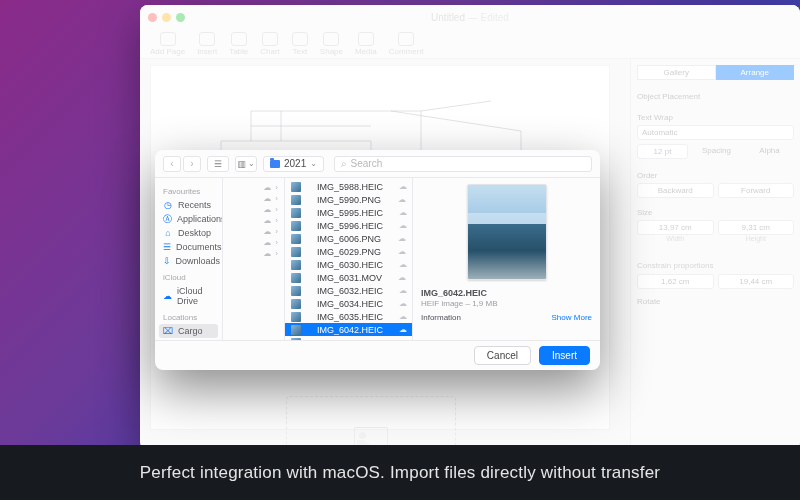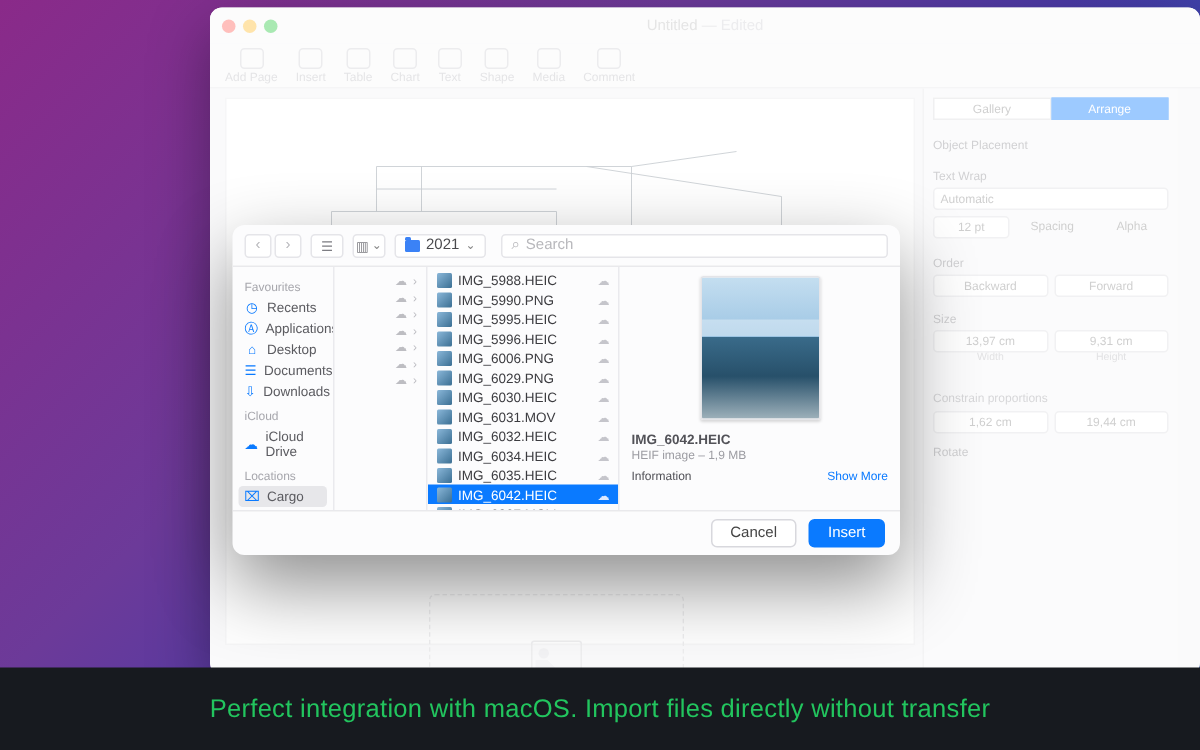--- a/index.html
+++ b/index.html
@@ -9,21 +9,21 @@
   .appwin::after{content:"";position:absolute;inset:0;background:rgba(255,255,255,0.6);} 
   .titlebar { height:24px; background:#f7f7f8; display:flex; align-items:center; padding:0 8px; font-size:10px; color:#999; position:relative; }
   .traffic { display:flex; gap:5px; }
   .dot { width:9px;height:9px;border-radius:50%; }
   .dot.r{background:#ff5f57}.dot.y{background:#febc2e}.dot.g{background:#28c840}
   .title-center{position:absolute;left:50%;transform:translateX(-50%);color:#bdbdbd;font-size:10px}
   .toolbar{height:30px;background:#f7f7f8;border-bottom:1px solid #e6e6e8;display:flex;align-items:center;gap:12px;padding:0 10px;font-size:8px;color:#b5b5b8}
   .toolbar .spacer{flex:1}
   .toolbar .tbtn{display:flex;flex-direction:column;align-items:center;gap:1px;color:#bcbcc0}
   .toolbar .tbtn .ic{width:16px;height:14px;border:1px solid #d0d0d4;border-radius:3px}
-  .insp{position:absolute;right:15px;top:54px;bottom:0;width:170px;background:#f6f6f7;border-left:1px solid #e3e3e6;padding:6px;font-size:8px;color:#9a9aa0}
+  .insp{position:absolute;right:0;top:54px;bottom:0;width:170px;background:#f6f6f7;border-left:1px solid #e3e3e6;padding:6px;font-size:8px;color:#9a9aa0}
   .segtabs{display:flex;gap:0;margin-bottom:6px}
   .segtabs .seg{flex:1;text-align:center;padding:2px 0;border:1px solid #d9d9dd;background:#fff;font-size:8px;color:#888}
   .segtabs .seg.active{background:#0a7aff;color:#fff;border-color:#0a7aff}
   .inslabel{font-size:8px;color:#8a8a90;margin:12px 0 3px}
   .insrow{display:flex;gap:4px}
   .pill{flex:1;border:1px solid #dcdce0;border-radius:3px;background:#fff;padding:2px 4px;font-size:8px;color:#888;text-align:center}
   .canvas{position:absolute;left:10px;top:60px;width:460px;height:365px;background:#fff;border:1px solid #e8e8ea}
   .sketch{position:absolute;left:40px;top:15px;width:350px;height:150px;}
   .sketch svg{width:100%;height:100%}
   .dropzone{position:absolute;left:135px;top:330px;width:170px;height:90px;border:1px dashed #d4d4d8;border-radius:4px;display:flex;flex-direction:column;align-items:center;justify-content:center;gap:4px;color:#cfcfd3;font-size:9px}
@@ -48,40 +48,40 @@
   .sgroup{padding:2px 8px;color:#a7a7ad;font-size:8px;margin-top:3px}
   .sitem{display:flex;align-items:center;gap:5px;padding:2px 8px;color:#5b5b60;font-size:9px}
   .sitem.sel{background:#e7e7ea;border-radius:3px;margin:0 4px;padding:2px 4px}
   .sic{width:10px;height:10px;display:inline-flex;align-items:center;justify-content:center;color:#0a7aff;font-size:9px}
 
   .col1{width:62px;border-right:1px solid #eaeaee;padding:4px 4px;overflow:auto;scrollbar-width:none}
   .c1row{display:flex;justify-content:flex-end;align-items:center;gap:4px;padding:1px 2px;color:#bdbdc2;font-size:8px}
   .c1row .cloud{font-size:8px}
 
   .col2{width:128px;border-right:1px solid #eaeaee;overflow:auto;scrollbar-width:none;padding:2px 0}
-  .frow{display:flex;align-items:flex-end;gap:4px;padding:1.5px 6px;font-size:9px;color:#3c3c40;white-space:nowrap}
+  .frow{display:flex;align-items:flex-start;gap:16px;padding:1.5px 6px;font-size:9px;color:#3c3c40;white-space:nowrap}
   .frow .thumb{width:10px;height:10px;flex:0 0 10px;border-radius:1px;background:linear-gradient(135deg,#8ab7d9,#3b6f93)}
   .frow .cloud{margin-left:auto;color:#c5c5cb;font-size:8px}
   .frow.sel{background:#0a7aff;color:#fff}
   .frow.sel .cloud{color:#dce9ff}
 
   .preview{flex:1;padding:6px 8px;display:flex;flex-direction:column;font-size:9px;color:#525258}
   .pvimg{align-self:center;width:80px;height:96px;border-radius:2px;border:1px solid #e4e4e8;background:linear-gradient(to bottom,#c4def0 0%,#9dc5e3 42%,#3a6b8a 42%,#27506a 70%,#9db0ba 100%);box-shadow:0 1px 2px rgba(0,0,0,0.15);margin-bottom:8px;position:relative;overflow:hidden}
   .pvimg::after{content:"";position:absolute;left:0;right:0;top:30%;height:12%;background:rgba(255,255,255,0.35)}
   .pvname{font-weight:600;font-size:9px}
   .pvkind{color:#9c9ca2;font-size:8px;margin-top:1px}
   .pvinfo{display:flex;justify-content:space-between;align-items:center;margin-top:5px;font-size:8px}
   .pvinfo a{color:#0a7aff;text-decoration:none}
 
   .sheet-foot{height:30px;border-top:1px solid #e9e9ec;display:flex;align-items:center;justify-content:flex-end;gap:8px;padding:0 10px}
   .btn{border:1px solid #d8d8dd;background:#fff;border-radius:4px;padding:3px 12px;font-size:10px;color:#444}
   .btn.primary{background:#0a7aff;border-color:#0a7aff;color:#fff}
 
   
-  .caption{position:absolute;left:0;right:0;bottom:0;height:55px;background:#171a1f;color:#22c55e;display:flex;align-items:center;justify-content:center;font-size:17px;font-weight:300;letter-spacing:0.2px}
+  .caption{position:absolute;left:0;right:0;bottom:0;height:55px;background:#171a1f;color:#e5e5e5;display:flex;align-items:center;justify-content:center;font-size:17px;font-weight:300;letter-spacing:0.2px}
 </style>
 </head>
 <body>
 
 <div class="appwin">
   <div class="titlebar">
     <div class="traffic">
       <div class="dot r"></div>
       <div class="dot y"></div>
       <div class="dot g"></div>

